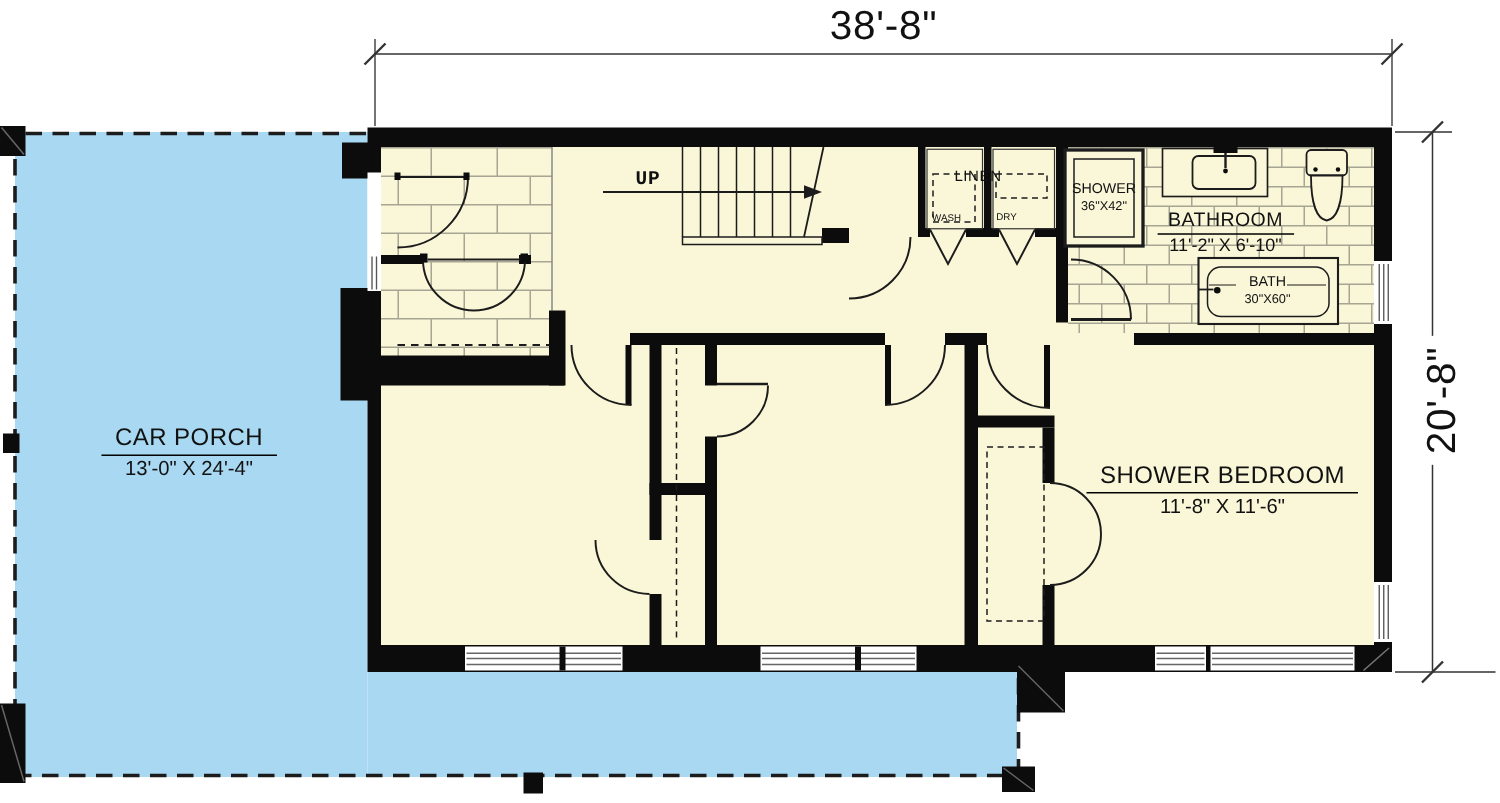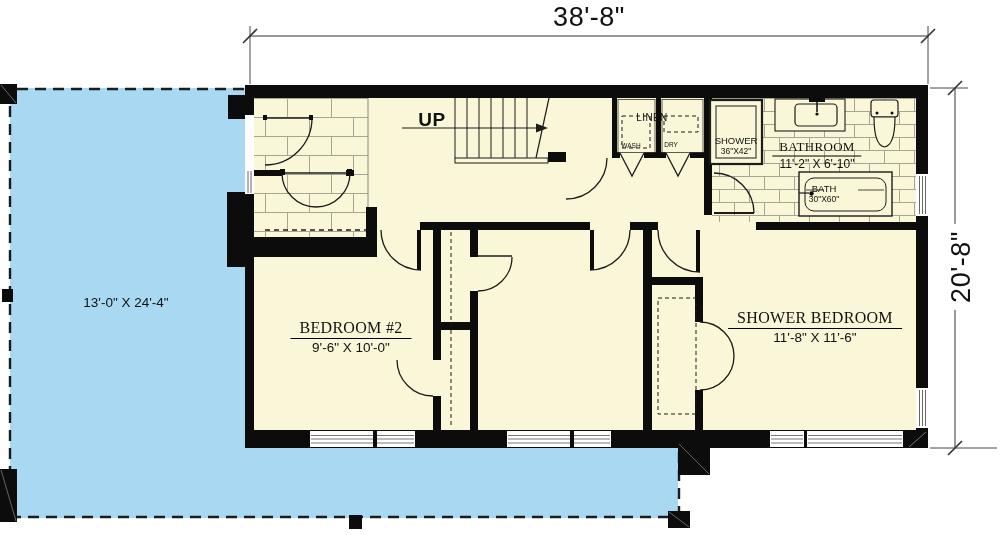--- a/index.html
+++ b/index.html
@@ -1,28 +1,28 @@
 <!DOCTYPE html>
 <html style="--porch: #a9d8f2; --room: #faf6d8; --wall: #0c0c0c; --tile_line: #a7a593; --line: #1c1c1c;"><head>
 <meta charset="utf-8">
 <style>
   html,body{margin:0;padding:0;background:#ffffff;}
   .stage{position:relative;width:1000px;height:535px;background:#fff;overflow:hidden;
          font-family:"Liberation Sans", sans-serif;color:#111;}
   svg{position:absolute;left:0;top:0;}
   .lbl{position:absolute;transform:translate(-50%,-50%);text-align:center;white-space:nowrap;line-height:1.12;}
-  .room .name{display:block;font-size:16px;letter-spacing:.3px;border-bottom:1.5px solid #000;padding:0 9px 1px 9px;font-family:Liberation Serif, serif;}
+  .room .name{display:block;font-size:16px;letter-spacing:.3px;border-bottom:1.5px solid #000;padding:0 9px 1px 9px;}
   .room .size{display:block;font-size:13.5px;padding-top:1px;}
   .room-sm .name{font-size:13px;border-bottom:1.3px solid #000;padding:0 7px 1px 7px;}
   .room-sm .size{font-size:12px;}
   .fix .name{display:block;font-size:9.5px;}
   .fix .size{display:block;font-size:8.5px;}
   .tiny{font-size:6.5px;}
   .small{font-size:10px;letter-spacing:.4px;}
-  .up{font-size:19px;font-weight:700;letter-spacing:.5px;}
+  .up{font-size:13px;font-weight:700;letter-spacing:.5px;font-family:Liberation Mono, monospace;}
   .dim{font-size:27px;letter-spacing:.5px;background:#fff;padding:0 7px;}
   .dim-right{transform:translate(-50%,-50%) rotate(-90deg);}
 </style>
 </head>
 <body>
 
 <div class="stage">
 
 <svg width="1000" height="535" viewBox="0 0 1000 535">
   <defs>
@@ -232,45 +232,42 @@
     <path d="M930,88 H968 M930,448 H997" stroke-width="0.9"></path>
     <path d="M955,88 V448" stroke-width="1"></path>
     <path d="M948,95 L962,81 M948,455 L962,441" stroke-width="1.6"></path>
   </g>
 </svg>
 
 <div class="lbl dim" style="left:589px;top:17px;">38'-8"</div>
 <div class="lbl dim dim-right" style="left:961px;top:267px;">20'-8"</div>
 
 <div class="lbl room" style="left:126px;top:302px;">
+  <span class="name">CAR PORCH</span>
   <span class="size">13'-0" X 24'-4"</span>
 </div>
 
-<div class="lbl room" style="left:351px;top:337px;">
-  <span class="name">BEDROOM #2</span>
-  <span class="size">9'-6" X 10'-0"</span>
-</div>
 
 
 <div class="lbl room" style="left:815px;top:327px;">
   <span class="name">SHOWER BEDROOM</span>
   <span class="size">11'-8" X 11'-6"</span>
 </div>
 
 <div class="lbl room room-sm" style="left:817px;top:155px;">
   <span class="name">BATHROOM</span>
   <span class="size">11'-2" X 6'-10"</span>
 </div>
 
-<div class="lbl fix" style="left:736px;top:146px;">
+<div class="lbl fix" style="left:736px;top:132px;">
   <span class="name">SHOWER</span>
   <span class="size">36"X42"</span>
 </div>
 
-<div class="lbl fix" style="left:824px;top:194px;">
+<div class="lbl fix" style="left:845px;top:194px;">
   <span class="name">BATH</span>
   <span class="size">30"X60"</span>
 </div>
 
 <div class="lbl small" style="left:652px;top:118px;">LINEN</div>
 <div class="lbl tiny" style="left:631px;top:146px;">WASH</div>
 <div class="lbl tiny" style="left:671px;top:145px;">DRY</div>
 <div class="lbl up" style="left:432px;top:120px;">UP</div>
 
 </div>

